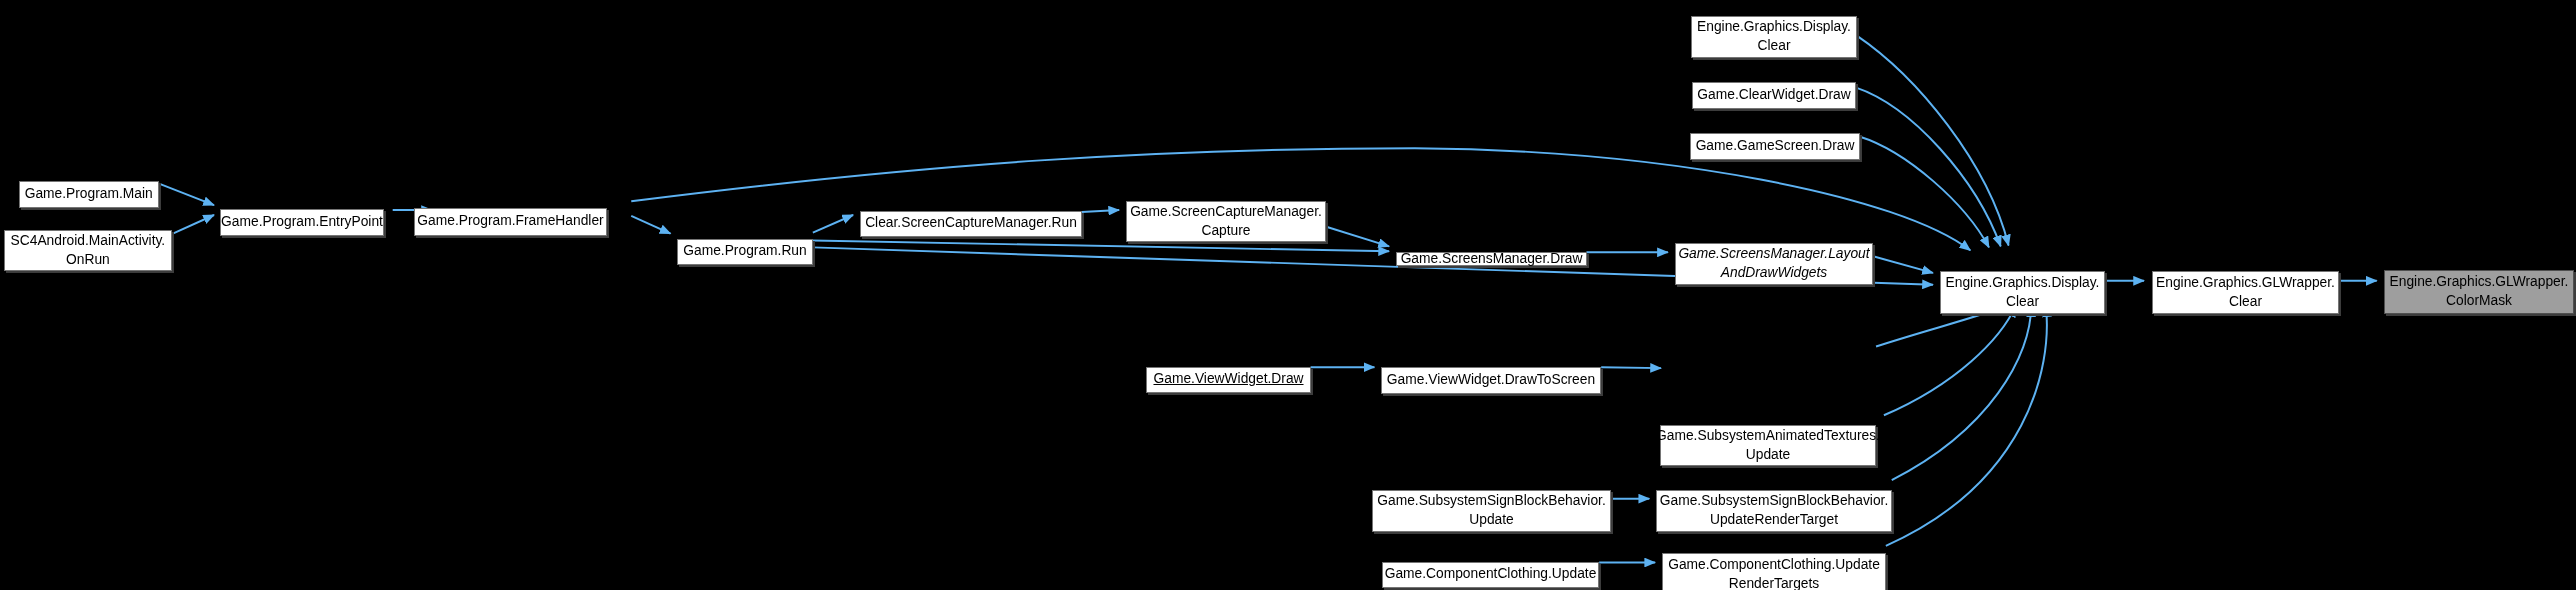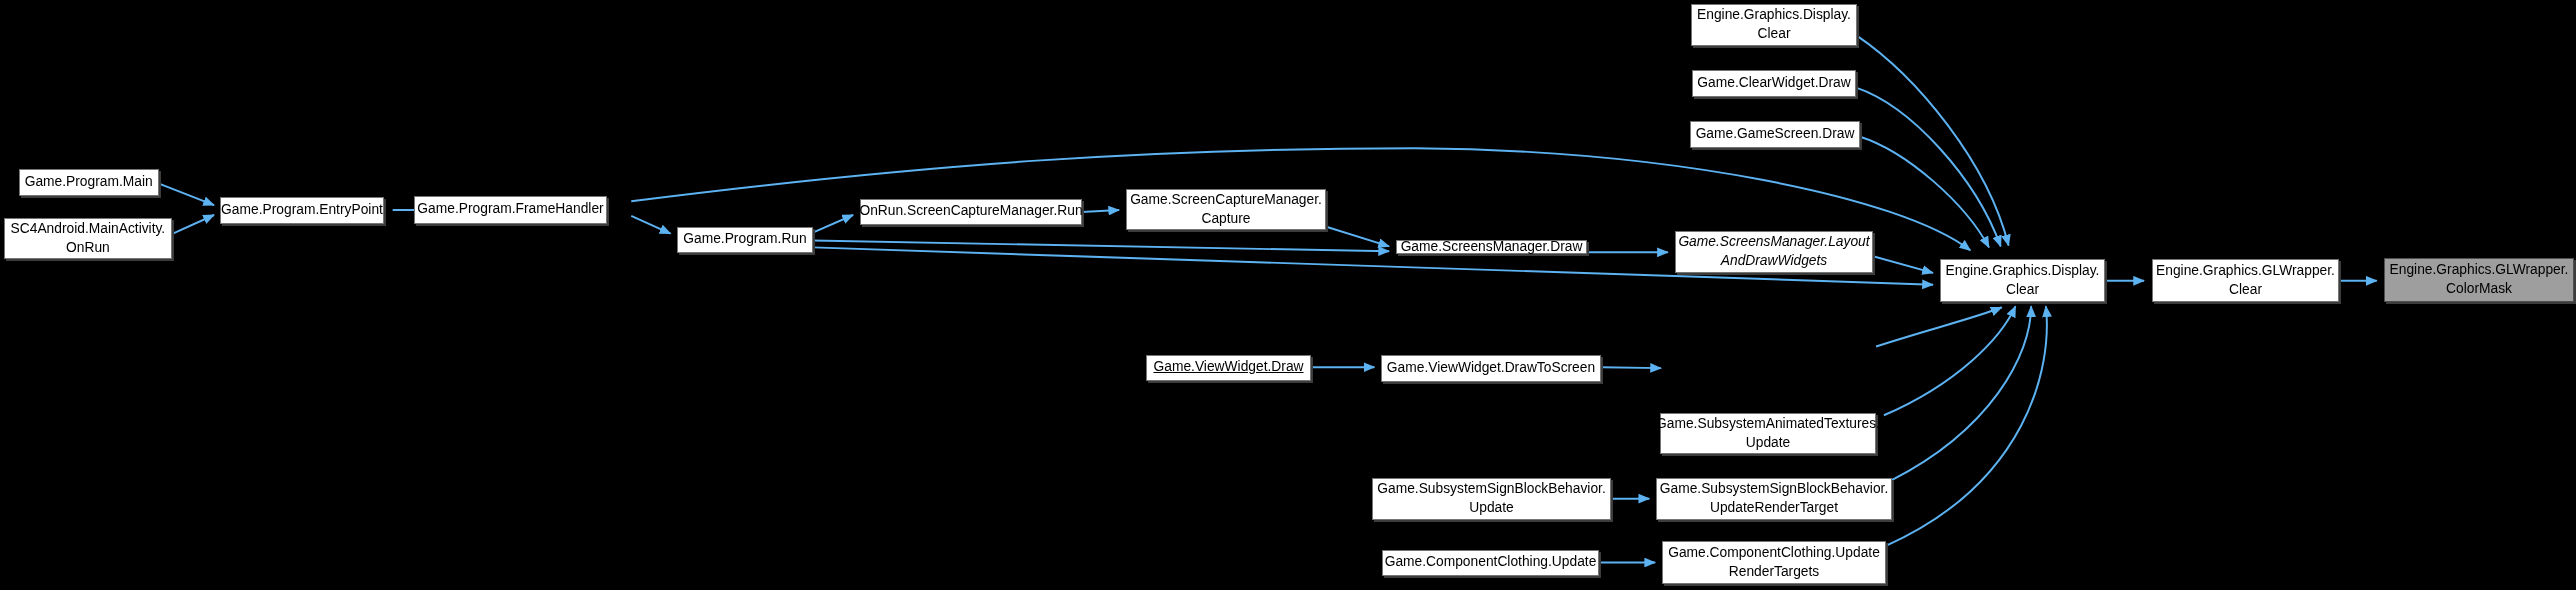--- a/index.html
+++ b/index.html
@@ -42,20 +42,21 @@
     box-shadow:2px 2px 0 var(--node-shadow);
     color:var(--node-text);
     font-size:13.8px;
     line-height:18.7px;
     display:flex;
     align-items:center;
     justify-content:center;
     text-align:center;
     white-space:pre-line;
     cursor:pointer;
+    margin-top:12px;
   }
   .node.highlighted{
     background:var(--hl-fill);
     border-color:var(--hl-border);
   }
 </style>
 </head>
 <body>
 
 <div id="canvas">
@@ -91,21 +92,21 @@
       <path d="M2143,286 L2183,286" class="edge"></path>
       <path d="M2380,286 L2420,286" class="edge"></path>
     </svg>
 
   <div class="node" style="left: 18.7px; top: 169px; width: 140px; height: 26.5px;">Game.Program.Main</div>
   <div class="node" style="left: 3.9px; top: 218px; width: 168px; height: 41px;">SC4Android.MainActivity.
 OnRun</div>
   <div class="node" style="left: 220px; top: 197px; width: 164px; height: 26.5px;">Game.Program.EntryPoint</div>
   <div class="node" style="left: 414px; top: 196px; width: 193px; height: 27.5px;">Game.Program.FrameHandler</div>
   <div class="node" style="left: 677px; top: 227px; width: 136px; height: 25.5px;">Game.Program.Run</div>
-  <div class="node" style="left: 860px; top: 199px; width: 222px; height: 25.5px;">OnRun.ScreenCaptureManager.Run</div>
+  <div class="node" style="left: 860px; top: 199px; width: 222px; height: 25.5px;">Clear.ScreenCaptureManager.Run</div>
   <div class="node" style="left: 1126px; top: 189px; width: 200px; height: 41px;">Game.ScreenCaptureManager.
 Capture</div>
   <div class="node" style="left: 1396px; top: 240px; width: 191px; height: 14px;">Game.ScreensManager.Draw</div>
   <div class="node" style="left: 1675px; top: 231px; width: 198px; height: 42px; font-style: italic;">Game.ScreensManager.Layout
 AndDrawWidgets</div>
   <div class="node" style="left: 1691px; top: 3.9px; width: 166px; height: 42px;">Engine.Graphics.Display.
 Clear</div>
   <div class="node" style="left: 1692px; top: 70px; width: 164px; height: 26.5px;">Game.ClearWidget.Draw</div>
   <div class="node" style="left: 1690px; top: 121px; width: 170px; height: 26.5px;">Game.GameScreen.Draw</div>
   <div class="node" style="left: 1940px; top: 259px; width: 165px; height: 43px;">Engine.Graphics.Display.

